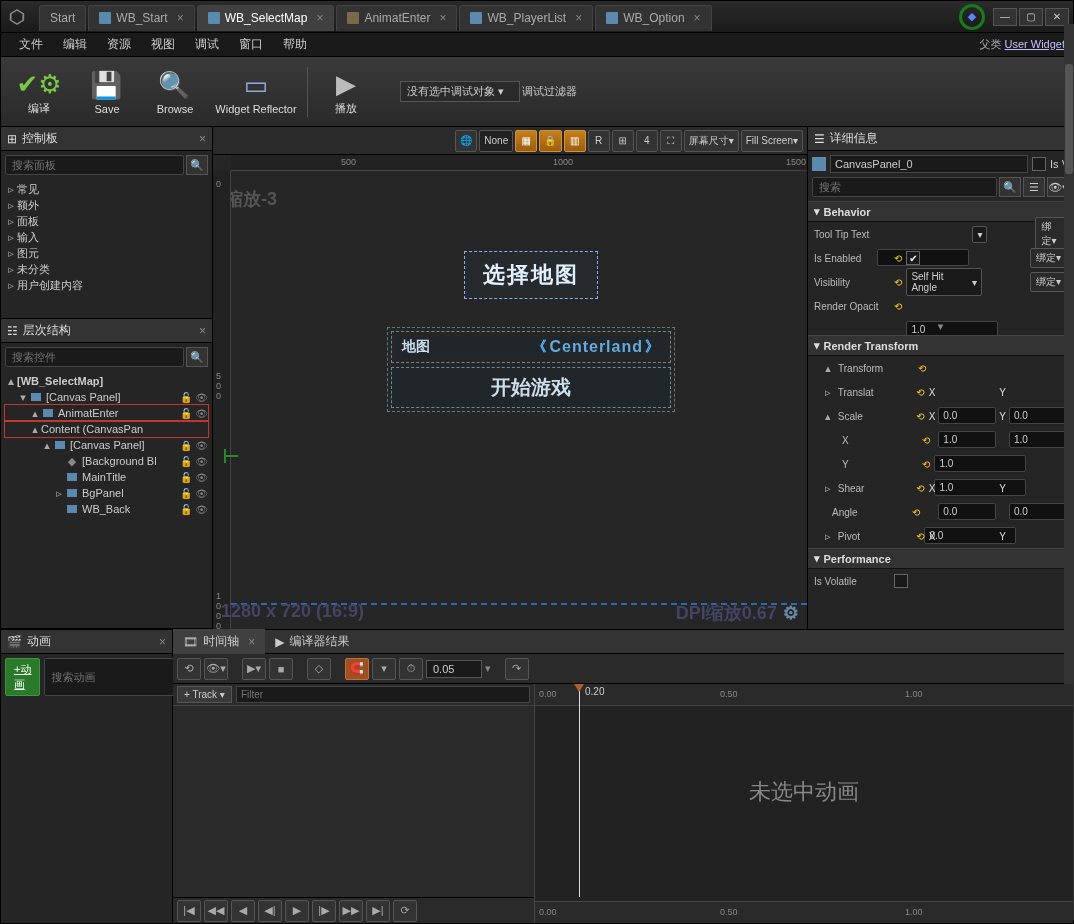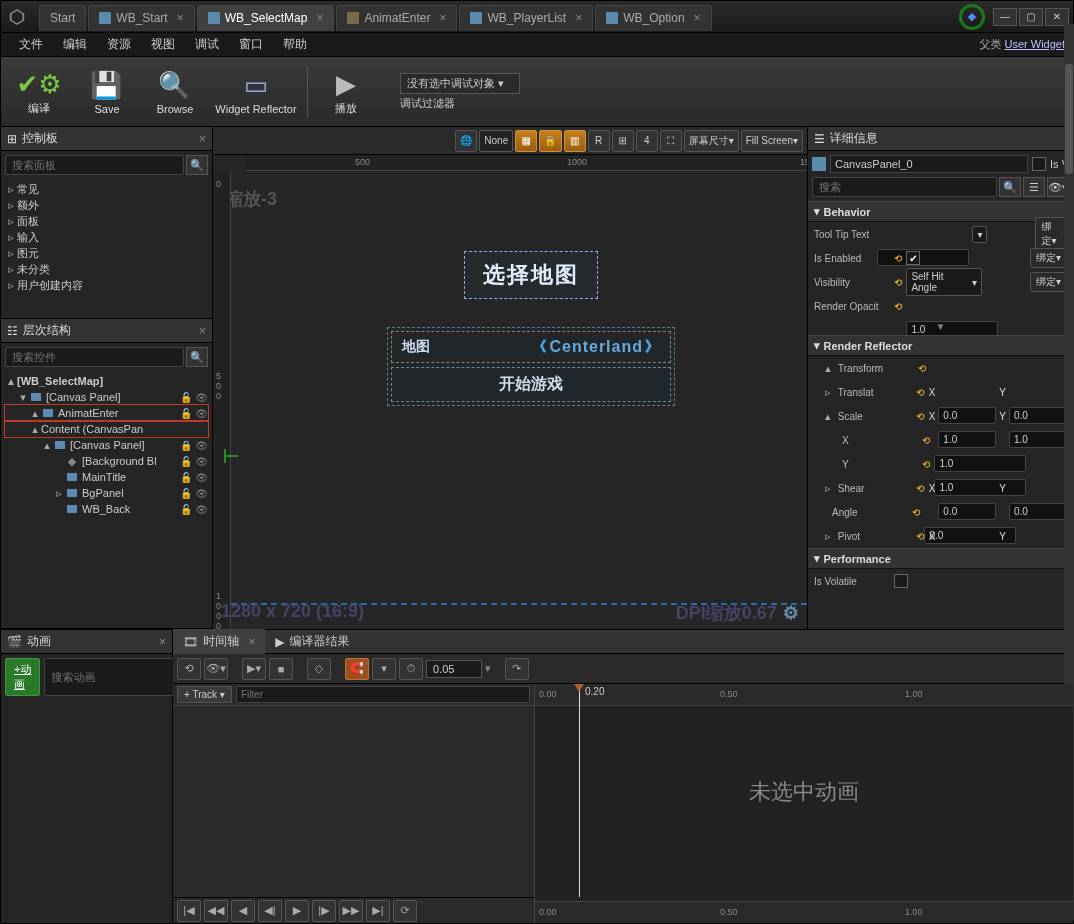--- a/index.html
+++ b/index.html
@@ -24,21 +24,21 @@
 .menu-right { margin-left: auto; font-size: 11px; color: #aaa; }
 .menu-right a { color: #c0c0ff; text-decoration: underline; }
 
 
 .toolbar { height: 70px; background: linear-gradient(#3a3a3a,#2a2a2a); display: flex; align-items: center; padding: 4px; border-bottom: 1px solid #000; }
 .tool-btn { display: flex; flex-direction: column; align-items: center; justify-content: center; width: 64px; height: 62px; margin: 0 2px; color: #ddd; font-size: 11px; cursor: pointer; border-radius: 3px; }
 .tool-icon { font-size: 26px; height: 34px; display: flex; align-items: center; }
 .designer-group { margin-left: auto; display: flex; align-items: center; gap: 6px; }
 .btn-designer { height: 50px; padding: 0 18px; background: linear-gradient(#b8711a,#8a5010); border: 1px solid #c28030; display: flex; align-items: center; gap: 8px; color: #fff; font-size: 20px; font-weight: bold; border-radius: 3px; cursor: pointer; }
 .btn-graph { height: 50px; padding: 0 18px; background: #3a3a3a; border: 1px solid #555; display: flex; align-items: center; gap: 8px; color: #ddd; font-size: 20px; font-weight: bold; border-radius: 3px; cursor: pointer; }
-.debug-box { display: flex; flex-direction: column; align-items: flex-start; gap: 2px; margin-left: 20px; }
+.debug-box { display: flex; flex-direction: row; align-items: center; gap: 2px; margin-left: 20px; }
 .debug-select { background: #2a2a2a; border: 1px solid #555; color: #ccc; font-size: 11px; padding: 2px 6px; width: 120px; }
 
 
 .main { flex: 1; display: flex; min-height: 0; }
 .left-col { width: 212px; display: flex; flex-direction: column; background: #252525; border-right: 1px solid #000; }
 .panel { display: flex; flex-direction: column; border-bottom: 1px solid #000; }
 .panel-tab { height: 24px; background: #333; display: flex; align-items: center; padding: 0 6px; gap: 5px; color: #ddd; font-size: 12px; border-bottom: 1px solid #000; }
 .panel-tab .pi { font-size: 12px; }
 .panel-tab .px { margin-left: auto; color: #888; cursor: pointer; }
 .search-row { padding: 4px; display: flex; gap: 2px; }
@@ -53,34 +53,34 @@
 .sel-red { outline: 1px solid #c0392b; }
 
 
 .center-col { flex: 1; display: flex; flex-direction: column; background: #1a1a1a; }
 .vp-toolbar { height: 28px; background: #2a2a2a; border-bottom: 1px solid #000; display: flex; align-items: center; padding: 0 4px; gap: 2px; position: relative; }
 .vp-zoom { position: absolute; left: 12px; top: 32px; color: #555; font-size: 18px; font-weight: bold; pointer-events: none; }
 .vp-tbtn { height: 22px; min-width: 22px; background: #333; border: 1px solid #555; color: #ccc; display: flex; align-items: center; justify-content: center; padding: 0 4px; font-size: 10px; cursor: pointer; border-radius: 2px; }
 .vp-tbtn.orange { background: linear-gradient(#c6801a,#9a5e10); border-color: #d09040; color: #fff; }
 .vp-tbtn.none { background: #222; }
 .viewport { flex: 1; background: #262626; position: relative; overflow: hidden; }
-.ruler-h { position: absolute; top: 0; left: 32px; right: 0; height: 16px; background: #222; border-bottom: 1px solid #444; font-size: 9px; color: #888; }
+.ruler-h { position: absolute; top: 0; left: 18px; right: 0; height: 16px; background: #222; border-bottom: 1px solid #444; font-size: 9px; color: #888; }
 .ruler-h span { position: absolute; top: 2px; }
 .ruler-v { position: absolute; top: 16px; left: 0; width: 18px; bottom: 0; background: #222; border-right: 1px solid #444; font-size: 9px; color: #888; }
 .ruler-v span { position: absolute; left: 3px; writing-mode: horizontal-tb; }
 .canvas-area { position: absolute; top: 16px; left: 18px; right: 0; bottom: 0; }
 .preview { position: absolute; left: 150px; top: 80px; width: 300px; display: flex; flex-direction: column; align-items: center; gap: 28px; }
 .dashed { border: 1px dashed #8af; padding: 8px 18px; background: rgba(40,60,70,.2); }
 .title-box { color: #e0f0ff; font-size: 22px; font-weight: 900; letter-spacing: 2px; }
 .map-row { width: 280px; border: 1px dashed #6a8a9a; padding: 4px; }
 .map-inner { display: flex; align-items: center; justify-content: space-between; background: rgba(20,40,50,.3); padding: 2px 6px; }
 .map-label { color: #cde; font-size: 14px; font-weight: bold; }
 .map-val { color: #6ad; font-size: 16px; font-weight: 900; letter-spacing: 1px; display: flex; align-items: center; gap: 2px; }
 .arrow-lr { color: #5bf; font-size: 14px; }
-.start-row { width: 280px; border: 1px dashed #6a8a9a; padding: 6px; margin-top: 2px; text-align: center; color: #cde; font-size: 16px; font-weight: 900; background: rgba(20,40,50,.3); }
+.start-row { width: 280px; border: 1px dashed #6a8a9a; padding: 6px; margin-top: 2px; text-align: center; color: #cde; font-size: 20px; font-weight: 900; background: rgba(20,40,50,.3); }
 .vp-footer { position: absolute; bottom: 4px; left: 8px; right: 8px; display: flex; justify-content: space-between; color: #446; font-size: 18px; font-weight: bold; pointer-events: none; }
 .vp-footer .right { display: flex; align-items: center; gap: 6px; }
 .vp-line { position: absolute; left: 18px; right: 0; bottom: 24px; border-top: 2px dashed #2a6ab0; }
 .vp-corner { position: absolute; left: 0; top: 300px; width: 18px; height: 14px; }
 .vp-corner::before { content:''; position:absolute; left:11px; top:0; width:14px; border-top:2px solid #2a8a2a; }
 .vp-corner::after { content:''; position:absolute; left:11px; top:-6px; height:14px; border-left:2px solid #2a8a2a; }
 
 
 .right-col { width: 266px; background: #252525; border-left: 1px solid #000; display: flex; flex-direction: column; overflow: hidden; }
 .detail-head { display: flex; align-items: center; padding: 4px; gap: 4px; }
@@ -450,21 +450,21 @@
         </div>
       <div class="prop-row">
           <span class="prop-label">Render Opacit</span>
           <span class="reset-pin">⟲</span>
           <div class="prop-ctrl">
             <input class="num-input wide" value="1.0" style="">
           </div>
         </div>
       <div style="text-align:center;color:#888;padding:2px">▾</div>
 
-      <div class="cat-head">▾ <span>Render Reflector</span></div>
+      <div class="cat-head">▾ <span>Render Transform</span></div>
       <div class="prop-row sub-indent">
           <span class="tree-arrow">▴</span>
           <span class="prop-label">Transform</span>
           <span class="reset-pin">⟲</span>
         </div>
       <div class="prop-row sub-indent">
           <span class="tree-arrow">▹</span>
           <span class="prop-label">Translat</span>
           <span class="reset-pin">⟲</span>
           <div class="prop-ctrl">

